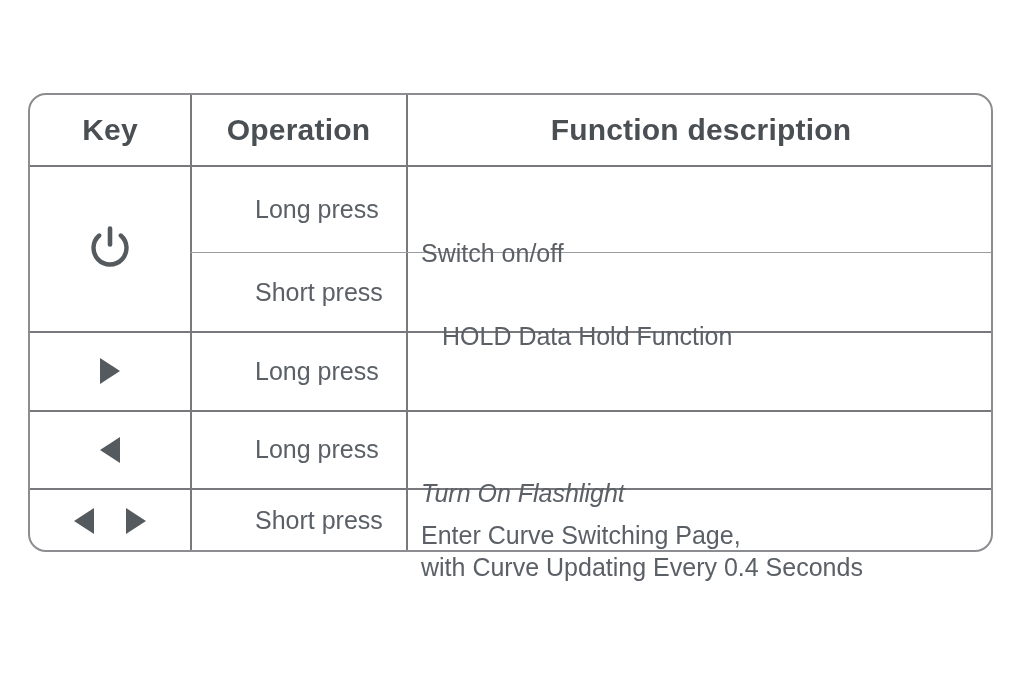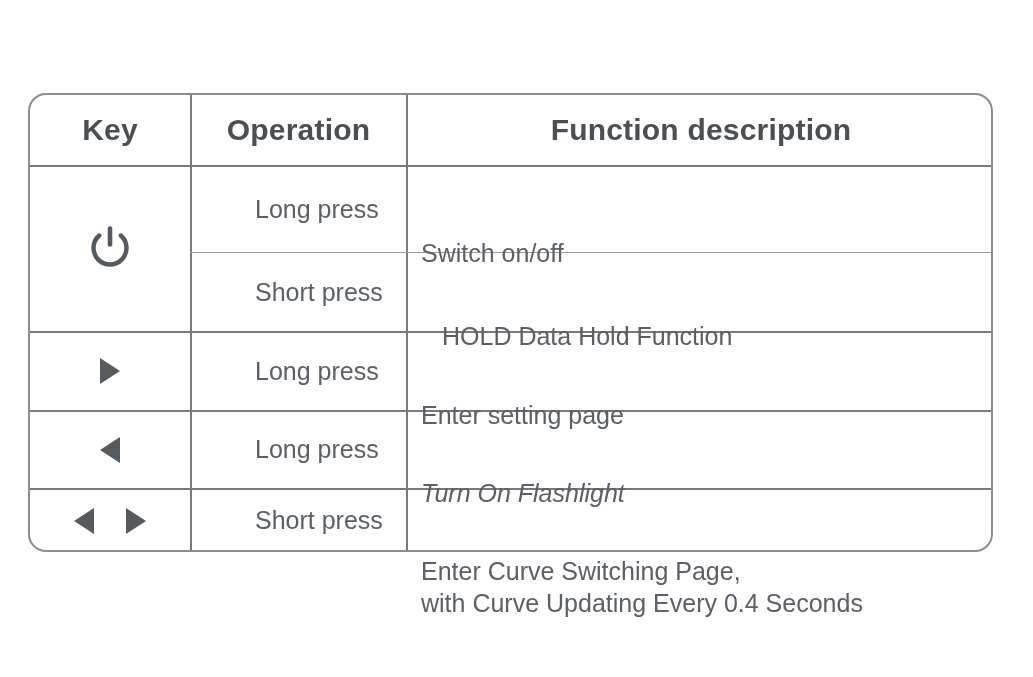--- a/index.html
+++ b/index.html
@@ -117,21 +117,21 @@
     font-size: 25px;
     color: #5a6066;
     white-space: nowrap;
     margin-top: 44px;
   }
   .fncell.f1 { top: 71px;  height: 86px; }
   .fncell.f2 { top: 158px; height: 78px; padding-left: 35px; }
   .fncell.f3 { top: 237px; height: 78px; }
   .fncell.f4 { top: 316px; height: 77px; font-style: italic; }
   .fncell.f5 {
-    top: 410px;
+    top: 374px;
     height: 63px;
     align-items: center;
     line-height: 1.28;
     display: block;
     padding-top: 6px;
   }
   .fncell.f5 .ln { display: block; }
 
   
   .icon-wrap {
@@ -200,21 +200,20 @@
     </div>
 
     <div class="cell opcell o1">Long press</div>
     <div class="cell opcell o2">Short press</div>
     <div class="cell opcell o3">Long press</div>
     <div class="cell opcell o4">Long press</div>
     <div class="cell opcell o5">Short press</div>
 
     <div class="cell fncell f1">Switch on/off</div>
     <div class="cell fncell f2">HOLD Data Hold Function</div>
-    <div class="cell fncell f3">Enter setting page</div>
     <div class="cell fncell f4">Turn On Flashlight</div>
     <div class="cell fncell f5">
       <span class="ln">Enter Curve Switching Page,</span>
       <span class="ln">with Curve Updating Every 0.4 Seconds</span>
     </div>
 
   </div>
 </div>
 
 </body></html>

